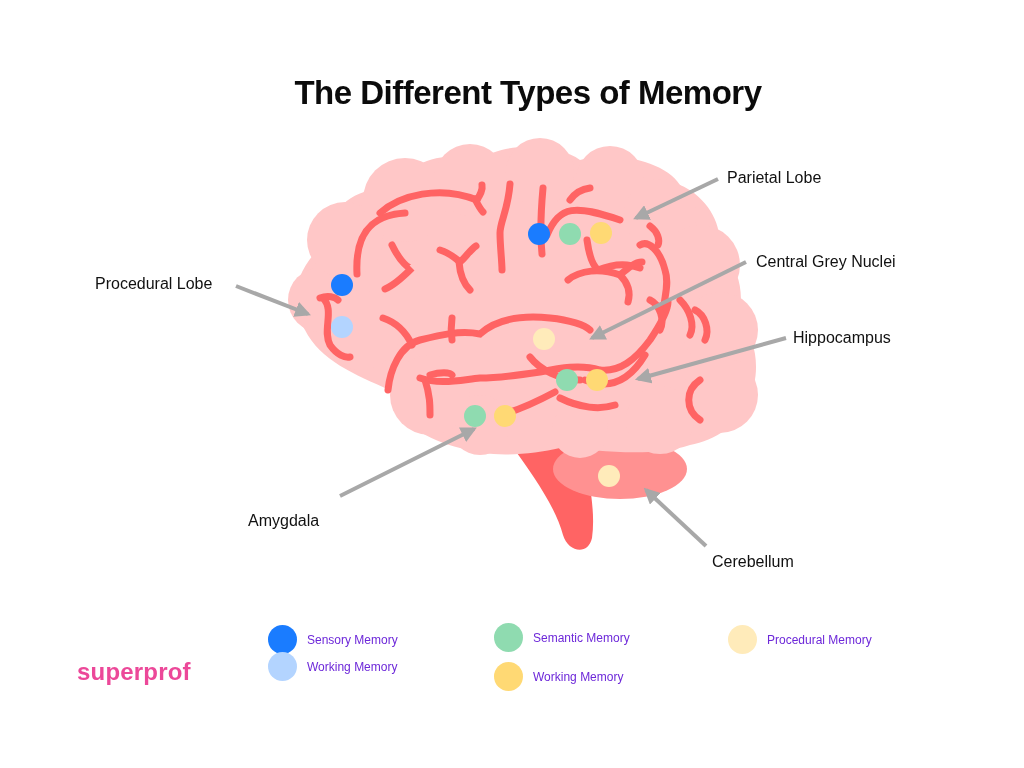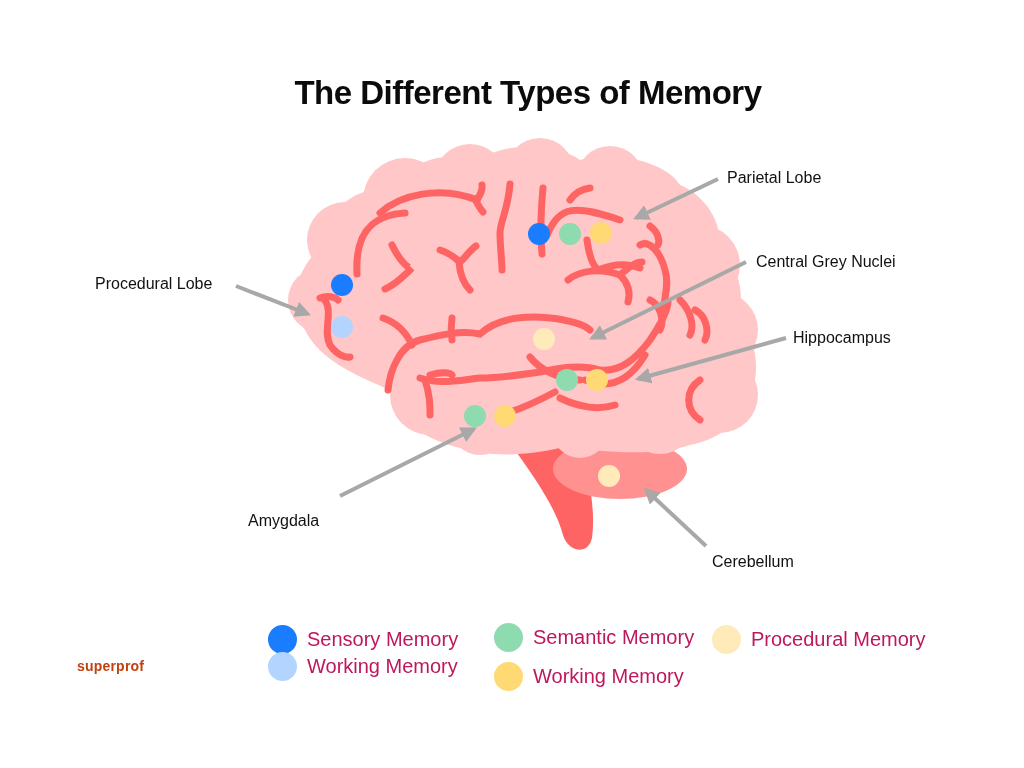--- a/index.html
+++ b/index.html
@@ -2,22 +2,22 @@
 <html><head>
   <meta charset="utf-8">
   <style>
     html, body { margin: 0; padding: 0; background: #ffffff; }
     body { width: 1024px; height: 768px; position: relative; overflow: hidden; font-family: "Liberation Sans", "DejaVu Sans", sans-serif; color: #111; }
     .title { position: absolute; left: 0; width: 1056px; top: 74px; text-align: center; font-size: 33px; font-weight: bold; letter-spacing: -0.5px; color: #0b0b0b; }
     svg.diagram { position: absolute; left: 0; top: 0; }
     .label { position: absolute; font-size: 16px; color: #111; white-space: nowrap; }
     .legend-item { position: absolute; display: flex; align-items: center; }
     .legend-dot { width: 29px; height: 29px; border-radius: 50%; margin-right: 10px; }
-    .legend-text { font-size: 20px; color: #be185d; white-space: nowrap; }
-    .logo { position: absolute; left: 77px; top: 658px; font-size: 14px; font-weight: bold; color: #c2410c; letter-spacing: 0.2px; }
+    .legend-text { font-size: 12px; color: #6d28d9; white-space: nowrap; }
+    .logo { position: absolute; left: 77px; top: 658px; font-size: 24px; font-weight: bold; color: #ec4899; letter-spacing: 0.2px; }
   </style>
 </head>
 <body>
 
 <div class="title">The Different Types of Memory</div>
 
 <svg class="diagram" width="1024" height="768" viewBox="0 0 1024 768">
 
   <path d="M500,430 C530,470 555,505 563,535 C568,552 588,556 592,538 C596,510 588,480 585,445 Z" fill="#ff6464"></path>
 
@@ -124,19 +124,19 @@
     <span class="legend-text">Working Memory</span>
   </div>
   <div class="legend-item" style="left:494px; top:623px;">
     <span class="legend-dot" style="background:#8fdbb0;"></span>
     <span class="legend-text">Semantic Memory</span>
   </div>
   <div class="legend-item" style="left:494px; top:662px;">
     <span class="legend-dot" style="background:#ffd974;"></span>
     <span class="legend-text">Working Memory</span>
   </div>
-  <div class="legend-item" style="left:712px; top:625px;">
+  <div class="legend-item" style="left:728px; top:625px;">
     <span class="legend-dot" style="background:#ffebba;"></span>
     <span class="legend-text">Procedural Memory</span>
   </div>
 </div>
 
 <div class="logo">superprof</div>
 
 </body></html>

